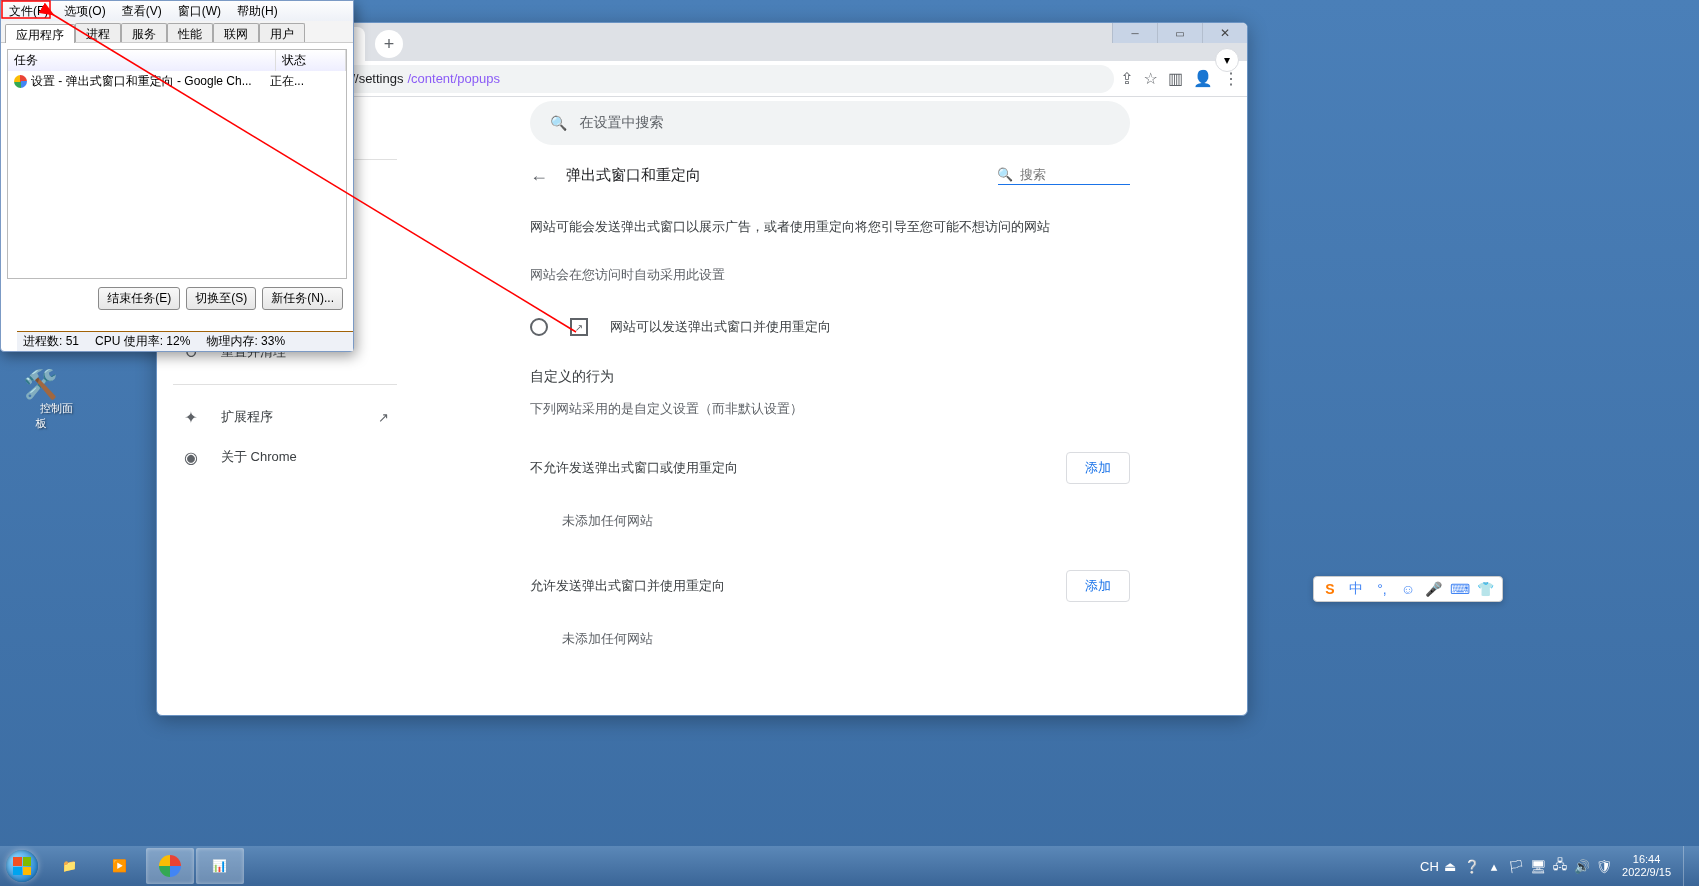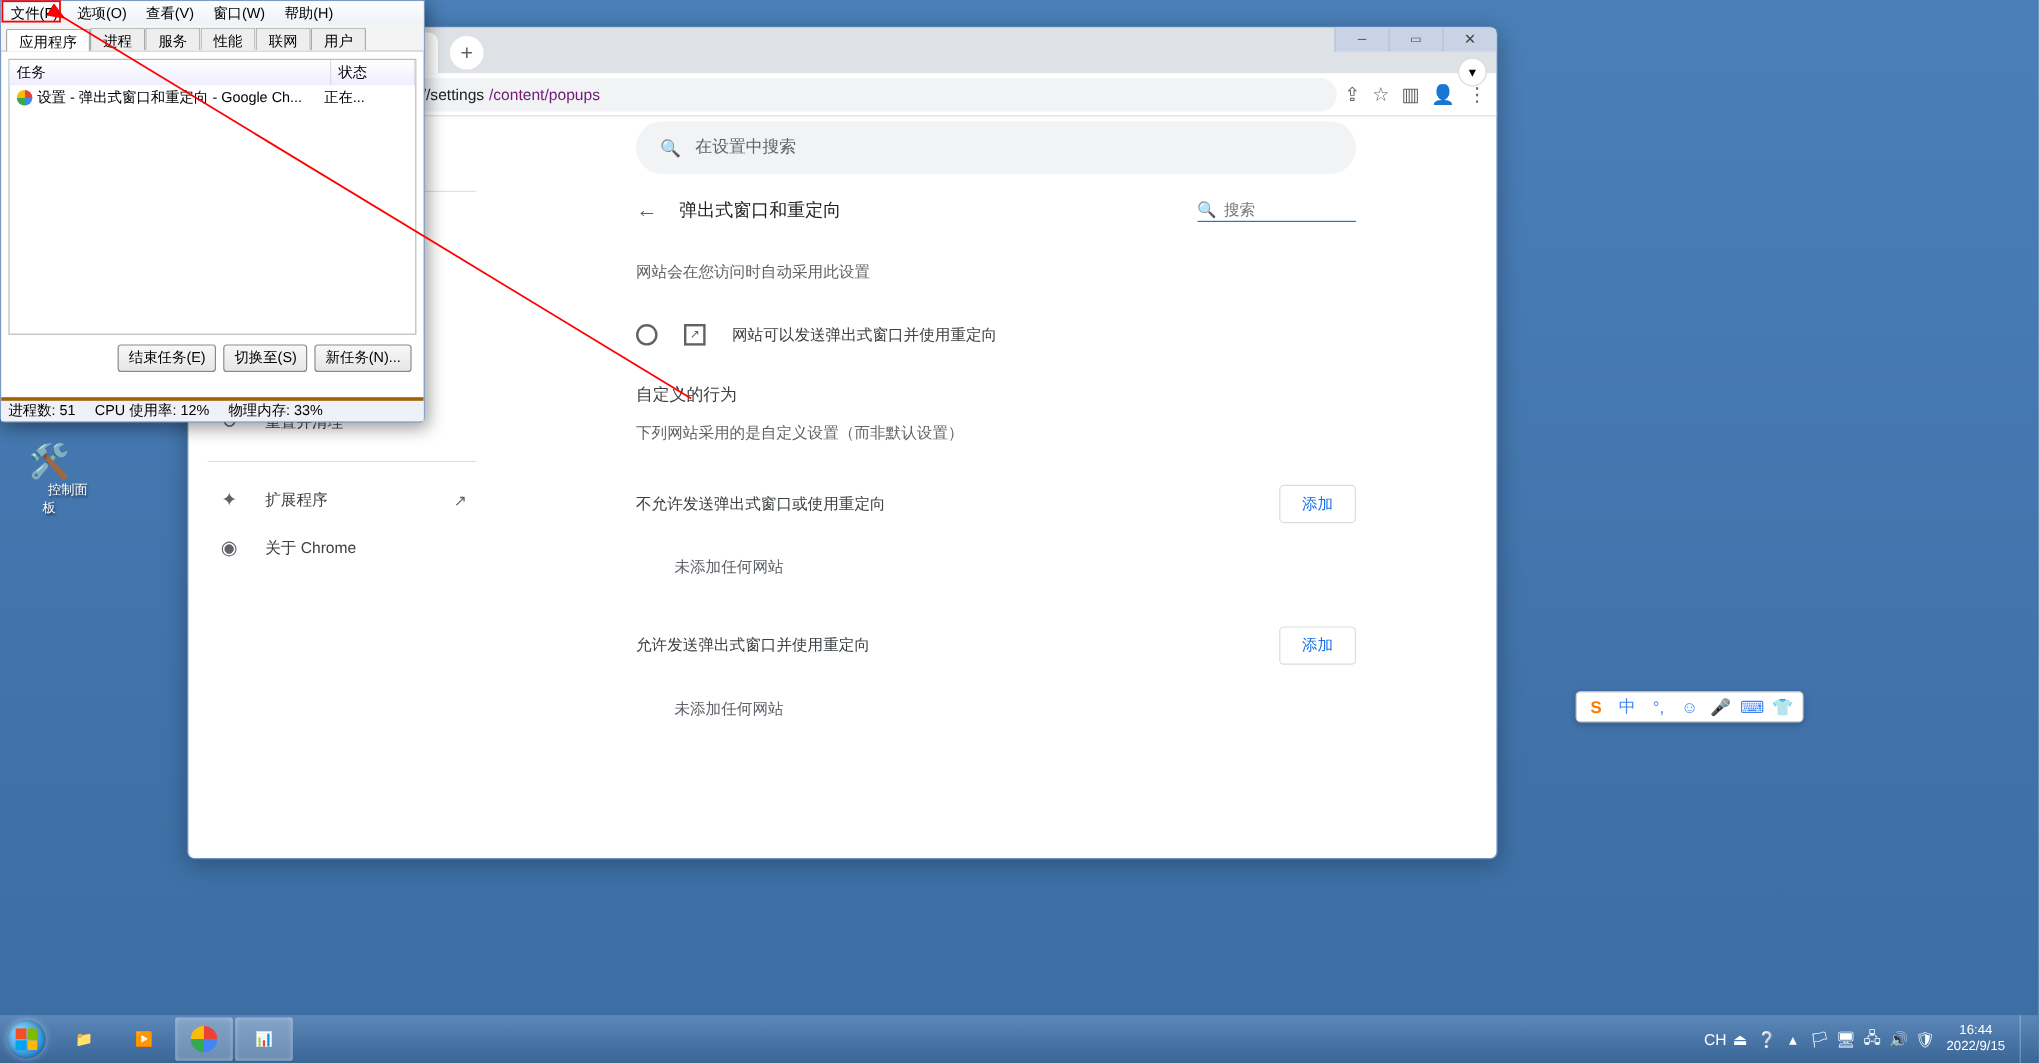--- a/index.html
+++ b/index.html
@@ -18,21 +18,21 @@
 .newtab { width: 28px; height: 28px; border-radius: 50%; background: #fff; margin-left: 10px; display: flex; align-items: center; justify-content: center; font-size: 18px; color: #5f6368; margin-bottom: 3px; cursor: pointer; }
 .winctrls { position: absolute; right: 0; top: 0; display: flex; }
 .winctrls span { width: 45px; height: 20px; display: flex; align-items: center; justify-content: center; color: #444; font-size: 10px; cursor: pointer; background: #c8d4e6; border-left: 1px solid rgba(0,0,0,.1); }
 .winctrls .xx { font-size: 12px; }
 .expand-circle { position: absolute; right: 8px; top: 25px; width: 24px; height: 24px; border-radius: 50%; background: #fff; border: 1px solid #dadce0; display: flex; align-items: center; justify-content: center; cursor: pointer; }
 
 .urlbar { height: 36px; background: #fff; border-bottom: 1px solid #dadce0; display: flex; align-items: center; padding: 0 8px; gap: 6px; }
 .navic { width: 28px; display: flex; justify-content: center; color: #5f6368; font-size: 16px; cursor: pointer; }
 .omni { flex: 1; display: flex; align-items: center; background: #f1f3f4; border-radius: 14px; height: 28px; padding: 0 12px; font-size: 13px; color: #5f6368; gap: 4px; }
 .omni .chr { color: #202124; }
-.omni .path { color: #701a75; }
+.omni .path { color: #8b5cf6; }
 .urlright { display: flex; align-items: center; gap: 10px; color: #5f6368; font-size: 16px; }
 .urlright span { cursor: pointer; }
 
 .body { display: flex; height: calc(100% - 74px); }
 .sidebar { width: 256px; padding-top: 10px; }
 .side-item { height: 40px; display: flex; align-items: center; padding-left: 24px; gap: 20px; color: #3c4043; font-size: 13px; border-radius: 0 20px 20px 0; margin-right: 12px; cursor: pointer; }
 .side-item .sic { width: 20px; text-align: center; color: #5f6368; font-size: 16px; }
 .side-item .ext-open { margin-left: auto; margin-right: 12px; color: #5f6368; }
 .side-divider { height: 1px; background: #e0e0e0; margin: 12px 16px; }
 
@@ -73,21 +73,21 @@
 .tmcols { display: flex; font-size: 12px; background: linear-gradient(#fff,#eef); }
 .tmcols span { padding: 2px 6px; border-right: 1px solid #ddd; }
 .tmcols .c1 { flex: 1; }
 .tmcols .c2 { width: 70px; }
 .tmrow { display: flex; font-size: 12px; padding: 2px 6px; align-items: center; gap: 4px; }
 .tmrow .c1 { flex: 1; display: flex; align-items: center; gap: 4px; overflow: hidden; white-space: nowrap; }
 .tmrow .c2 { width: 70px; }
 .chrdot { width: 13px; height: 13px; border-radius: 50%; background: conic-gradient(#ea4335 0 90deg,#4285f4 90deg 180deg,#34a853 180deg 270deg,#fbbc05 270deg 360deg); display: inline-block; }
 .tmbtns { display: flex; justify-content: flex-end; gap: 6px; padding: 8px 4px 4px; }
 .tmbtns button { font-size: 12px; padding: 2px 8px; border: 1px solid #8a8a8a; background: linear-gradient(#f8f8f8,#e6e6e6); border-radius: 3px; cursor: pointer; }
-.statusb { position: absolute; bottom: 0; left: 0; right: 0; height: 20px; background: #eef1f7; border-top: 3px solid #a16207; font-size: 12px; display: flex; align-items: center; padding: 0 6px; gap: 16px; }
+.statusb { position: absolute; bottom: 0; left: 16px; right: 0; height: 20px; background: #eef1f7; border-top: 1px solid #a16207; font-size: 12px; display: flex; align-items: center; padding: 0 6px; gap: 16px; }
 
 
 .arrow-svg { position: absolute; left: 0; top: 0; pointer-events: none; z-index: 60; }
 
 
 .ime { position: absolute; right: 196px; top: 576px; height: 26px; background: #fff; border: 1px solid #ccc; border-radius: 4px; display: flex; align-items: center; gap: 6px; padding: 0 6px; box-shadow: 0 2px 6px rgba(0,0,0,.2); }
 .ime .s { width: 20px; text-align: center; font-size: 14px; color: #4285f4; cursor: pointer; }
 .ime .slogo { font-weight: bold; color: #ff7a00; }
 
 
@@ -189,20 +189,21 @@
       </div>
       <div class="page-hdr">
         <span class="back">←</span>
         <span class="page-title">弹出式窗口和重定向</span>
         <div class="search-mini">
           <span>🔍</span>
           <input placeholder="搜索" style="">
         </div>
       </div>
       <div class="block">
+        <div class="desc">网站可能会发送弹出式窗口以展示广告，或者使用重定向将您引导至您可能不想访问的网站</div>
         <div class="subdesc">网站会在您访问时自动采用此设置</div>
         <div class="radio-row">
           <span class="radio"></span>
           <span class="ropen">↗</span>
           <span>网站可以发送弹出式窗口并使用重定向</span>
         </div>
       </div>
       <div class="block">
         <div class="subhead">自定义的行为</div>
         <div class="subdesc">下列网站采用的是自定义设置（而非默认设置）</div>

